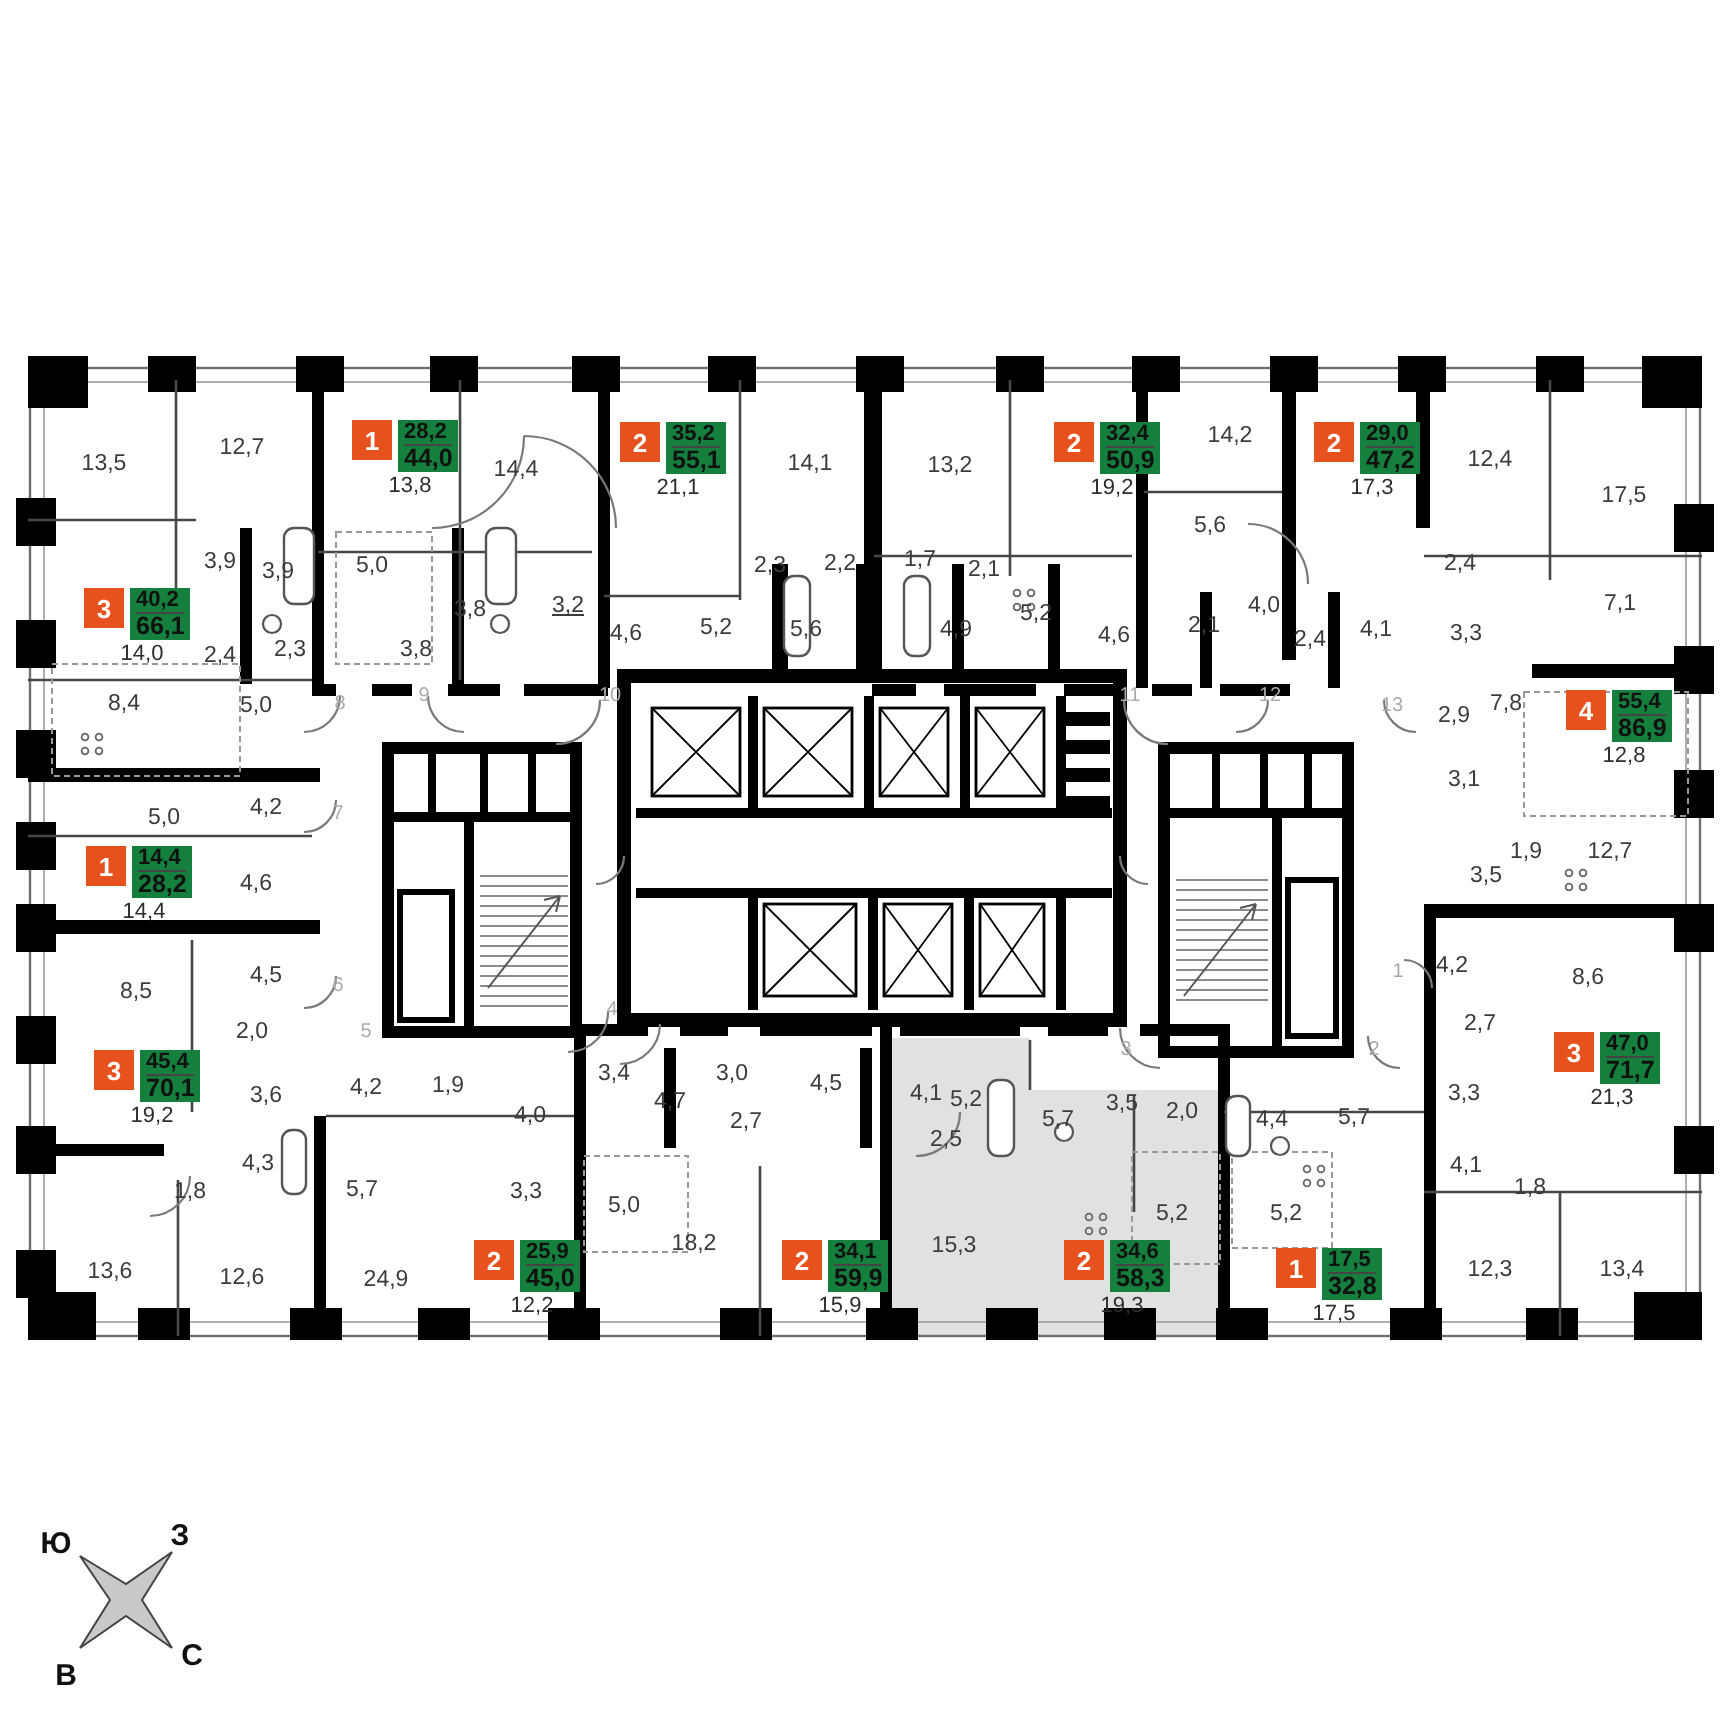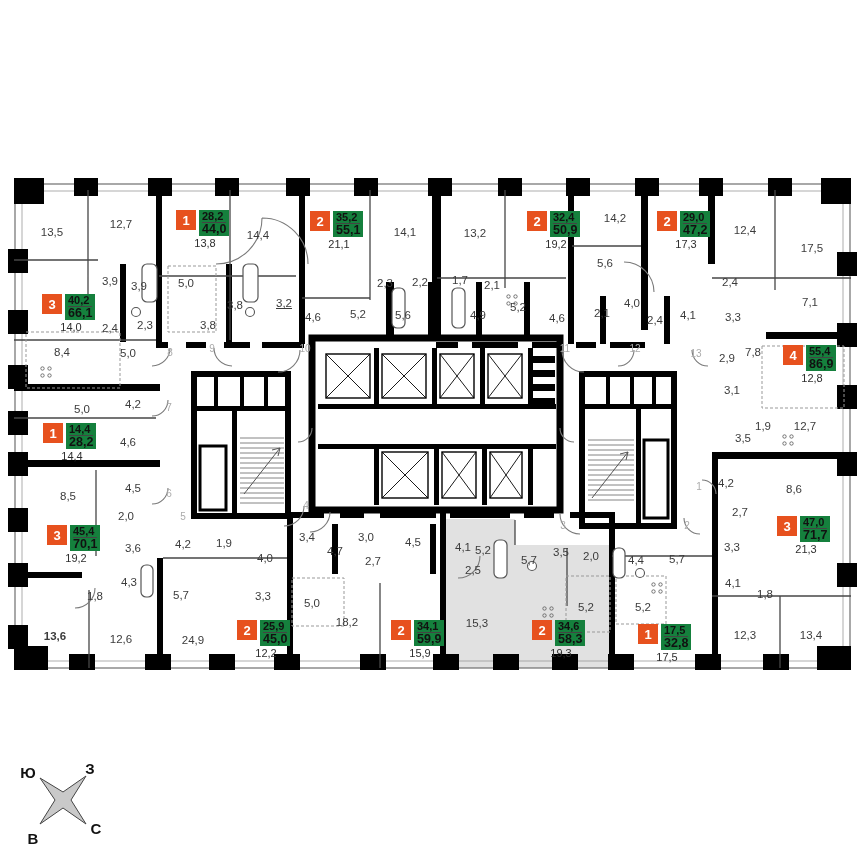--- a/index.html
+++ b/index.html
@@ -235,21 +235,21 @@
       <span class="room-label" style="left: 561px; top: 552px;">3,5</span>
       <span class="room-label" style="left: 591px; top: 556px;">2,0</span>
       <span class="room-label" style="left: 636px; top: 560px;">4,4</span>
       <span class="room-label" style="left: 677px; top: 559px;">5,7</span>
       <span class="room-label" style="left: 732px; top: 547px;">3,3</span>
       <span class="room-label" style="left: 733px; top: 583px;">4,1</span>
       <span class="room-label" style="left: 765px; top: 594px;">1,8</span>
       <span class="room-label" style="left: 312px; top: 603px;">5,0</span>
       <span class="room-label" style="left: 586px; top: 607px;">5,2</span>
       <span class="room-label" style="left: 643px; top: 607px;">5,2</span>
-      <span class="room-label" style="left: 55px; top: 636px; font-weight: bold;">13,6</span>
+      <span class="room-label" style="left: 55px; top: 636px;">13,6</span>
       <span class="room-label" style="left: 121px; top: 639px;">12,6</span>
       <span class="room-label" style="left: 193px; top: 640px;">24,9</span>
       <span class="room-label" style="left: 347px; top: 622px;">18,2</span>
       <span class="room-label" style="left: 477px; top: 623px;">15,3</span>
       <span class="room-label" style="left: 745px; top: 635px;">12,3</span>
       <span class="room-label" style="left: 811px; top: 635px;">13,4</span>
     </div>
 
   <div class="layer" id="units-layer">
       <span class="unit-number" style="left: 699px; top: 486px;">1</span>

